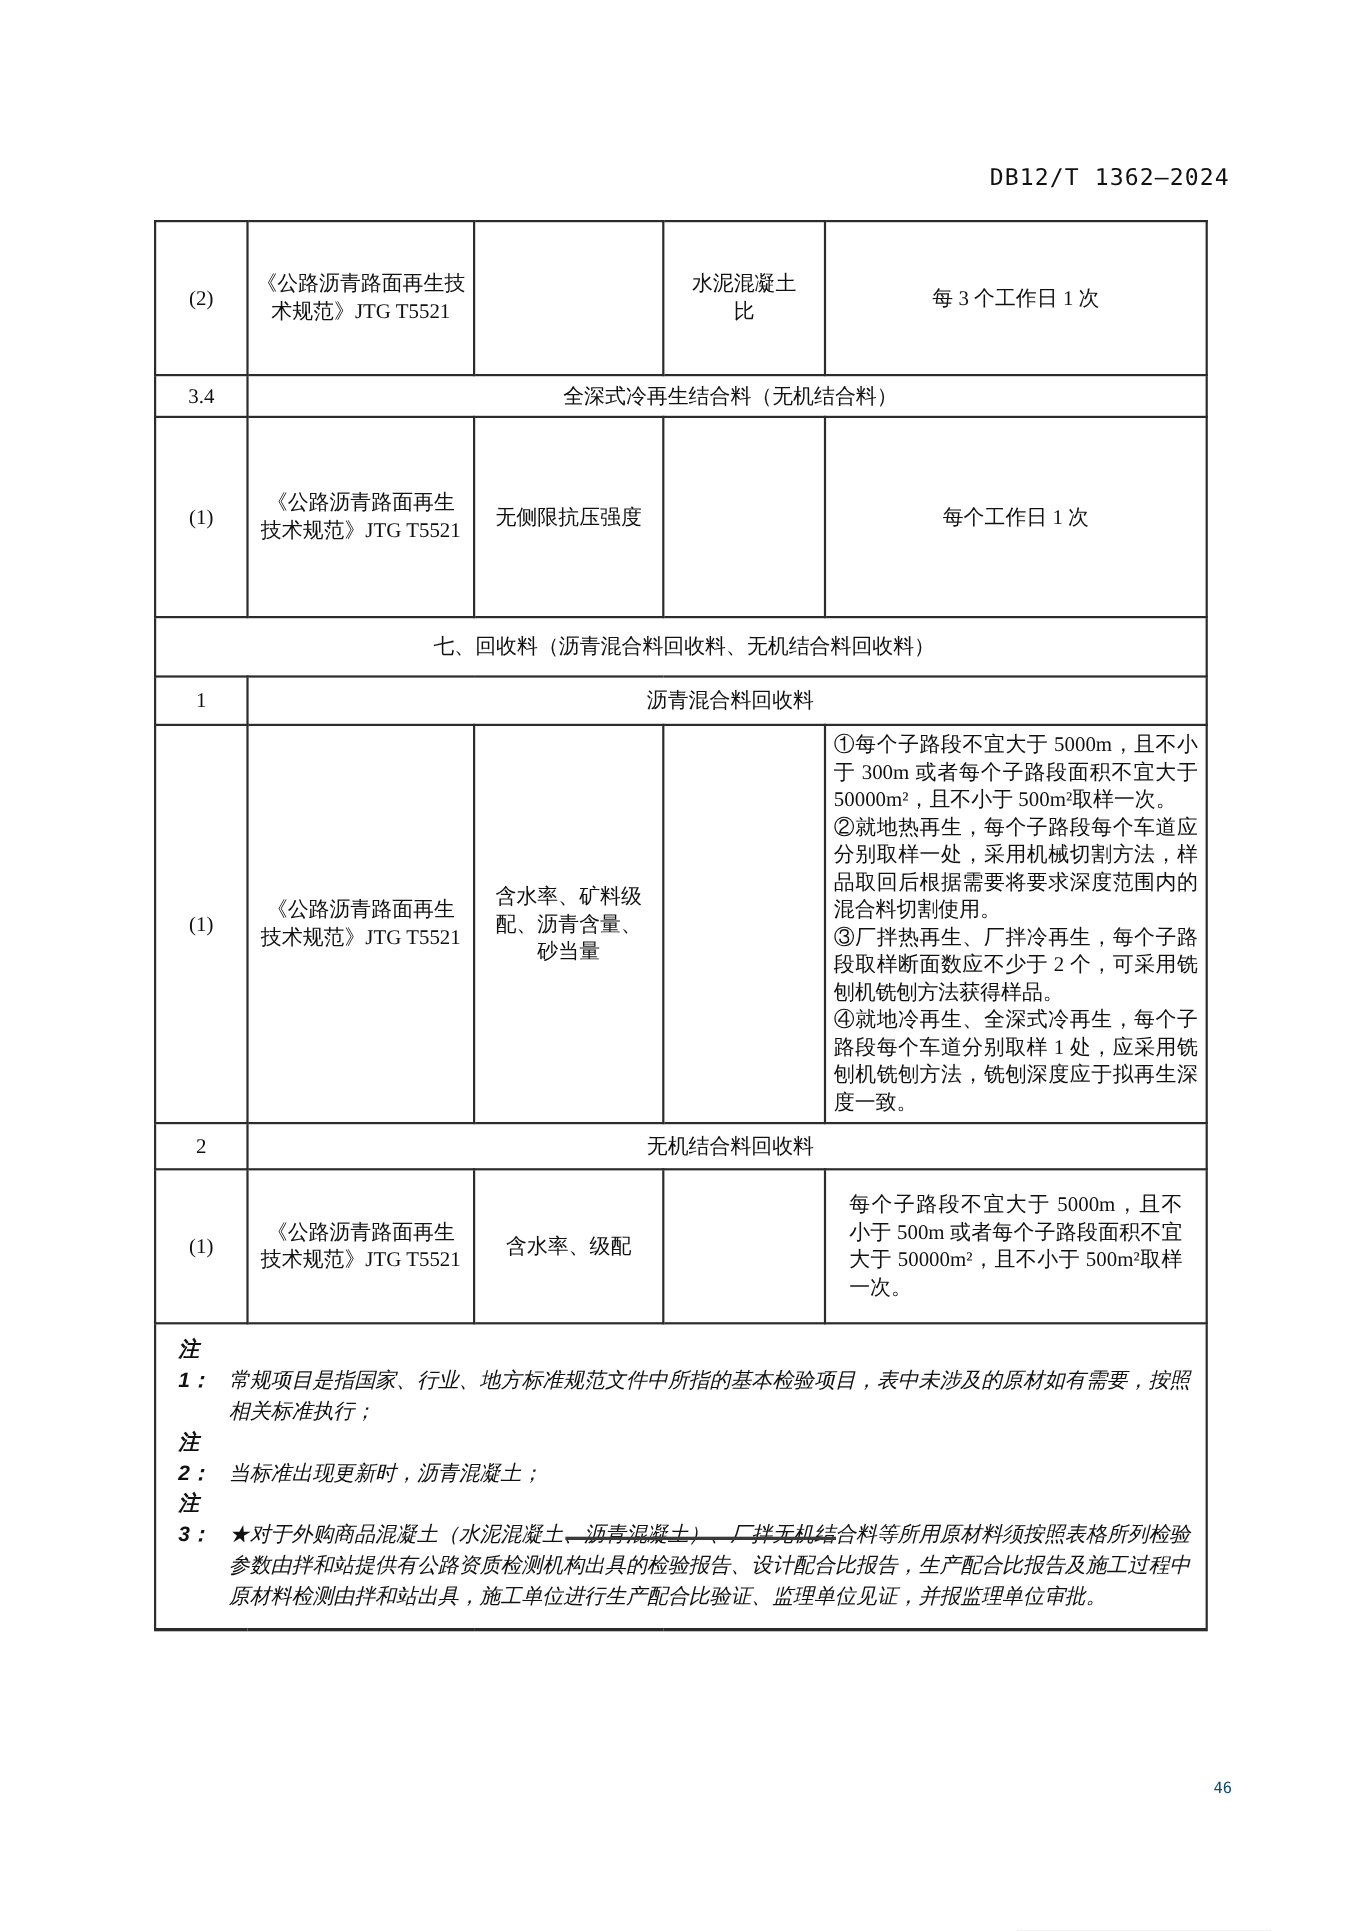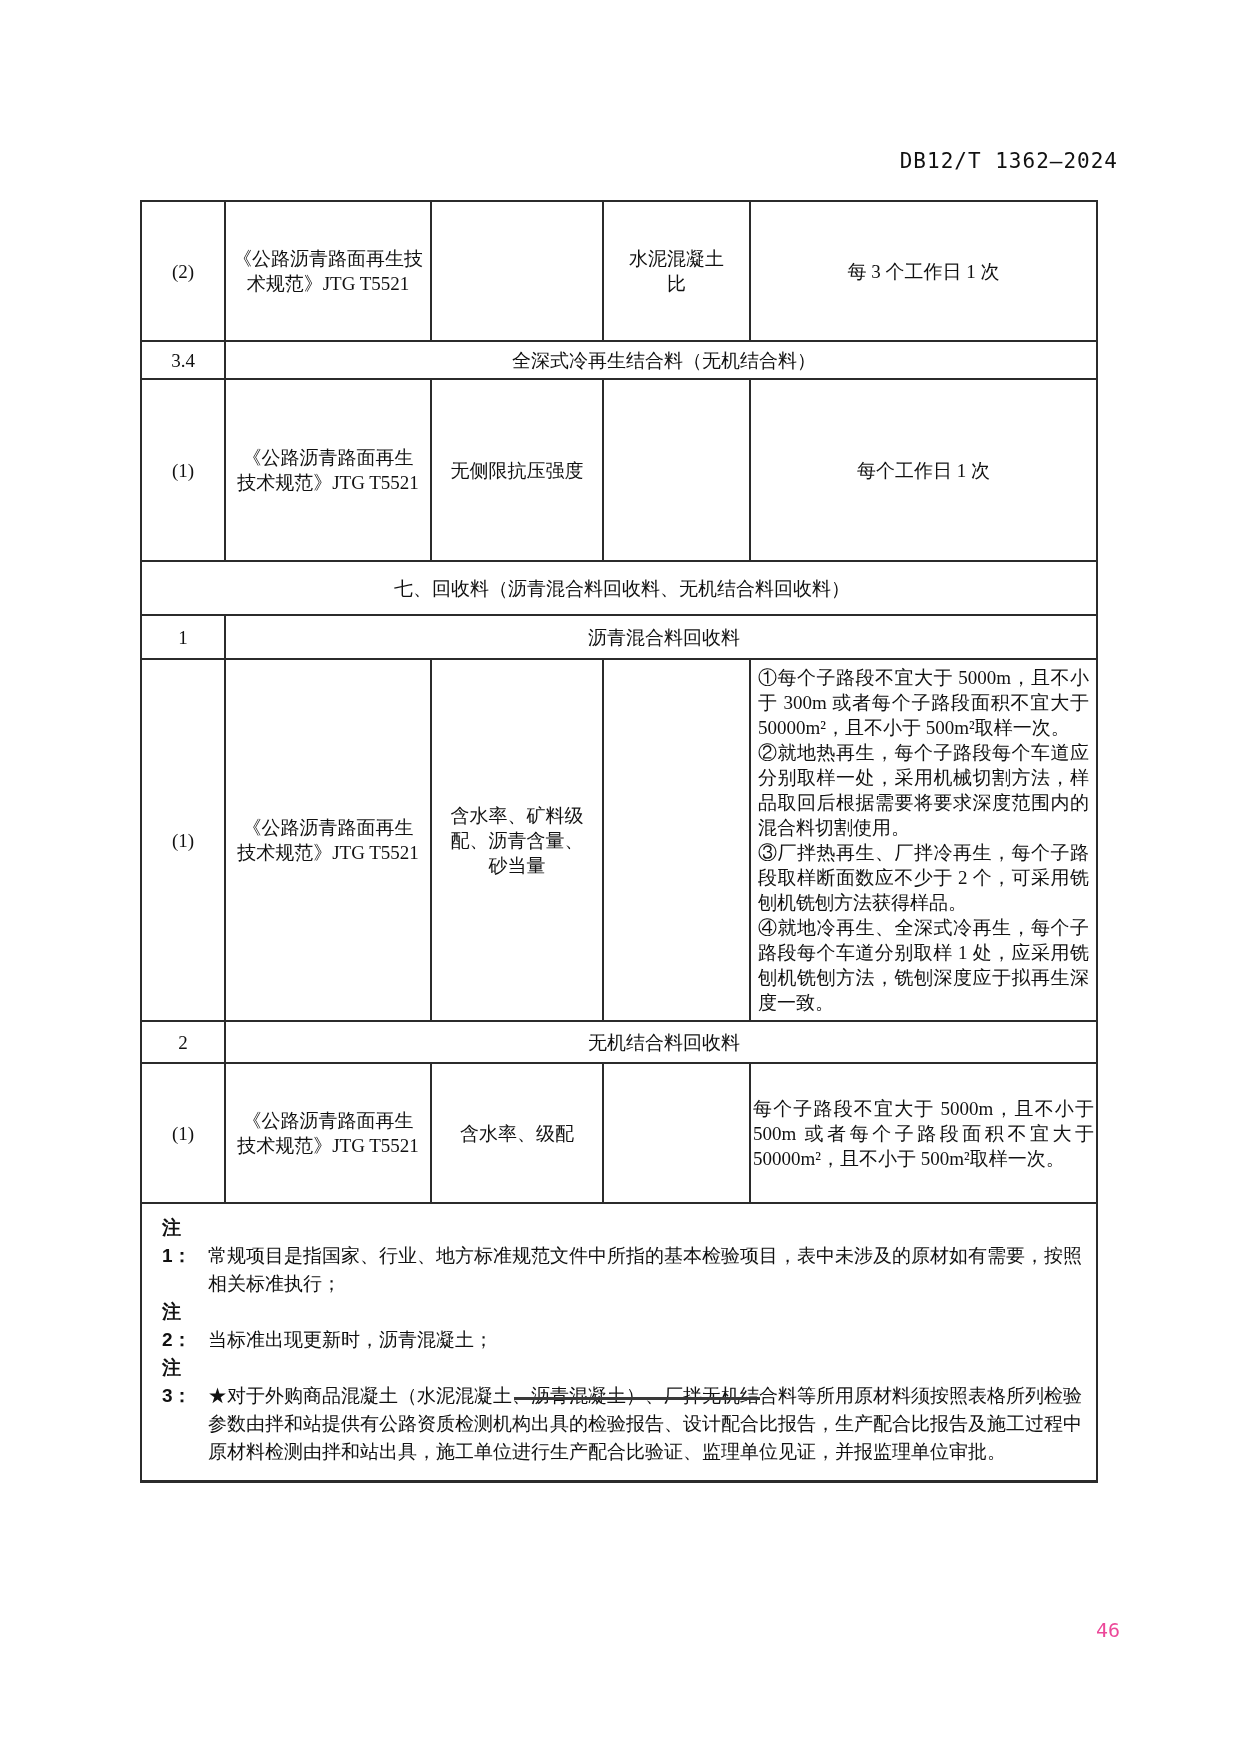--- a/index.html
+++ b/index.html
@@ -30,45 +30,45 @@
   tr.rC{height:182px}
   tr.rD{height:54px}
   tr.rE{height:44px}
   tr.rF{height:352px}
   tr.rG{height:42px}
   tr.rH{height:140px}
   td.center{text-align:center;vertical-align:middle;white-space:pre-line;}
   td.left{text-align:center;vertical-align:middle;padding-left:10px;}
   td.para{
     text-align:justify;vertical-align:middle;white-space:pre-line;
-    padding:4px 2px;
+    padding:4px 21px;
   }
   td.para-top{
     text-align:justify;vertical-align:top;white-space:pre-line;
     padding:5px 7px;
   }
   td.notes-cell{
     vertical-align:top;text-align:left;
     padding:10px 14px 14px 20px;
     border-bottom:3px solid #2b2b2b;
     line-height:28px;
   }
-  .note{padding-left:46px;text-align:justify;}
+  .note{padding-left:46px;text-align:justify;font-style:italic;}
   .note-label{
     display:inline-block;width:46px;margin-left:-46px;
     font-weight:bold;
     font-family:"Liberation Sans","DejaVu Sans",sans-serif;
   }
   #end-rule{
     position:absolute;left:514px;top:1397px;width:246px;height:3px;
     background:#3a3a3a;
   }
   #page-number{
     position:absolute;left:1060px;top:1618px;width:60px;
-    text-align:right;font-size:20px;color:#ec4899;
+    text-align:right;font-size:14px;color:#0c4a6e;
     font-family:"DejaVu Sans Mono","Liberation Mono",monospace;
   }
 </style>
 </head>
 <body>
 
 <div id="page">
 
   <div id="doc-code">DB12/T 1362—2024</div>
 

